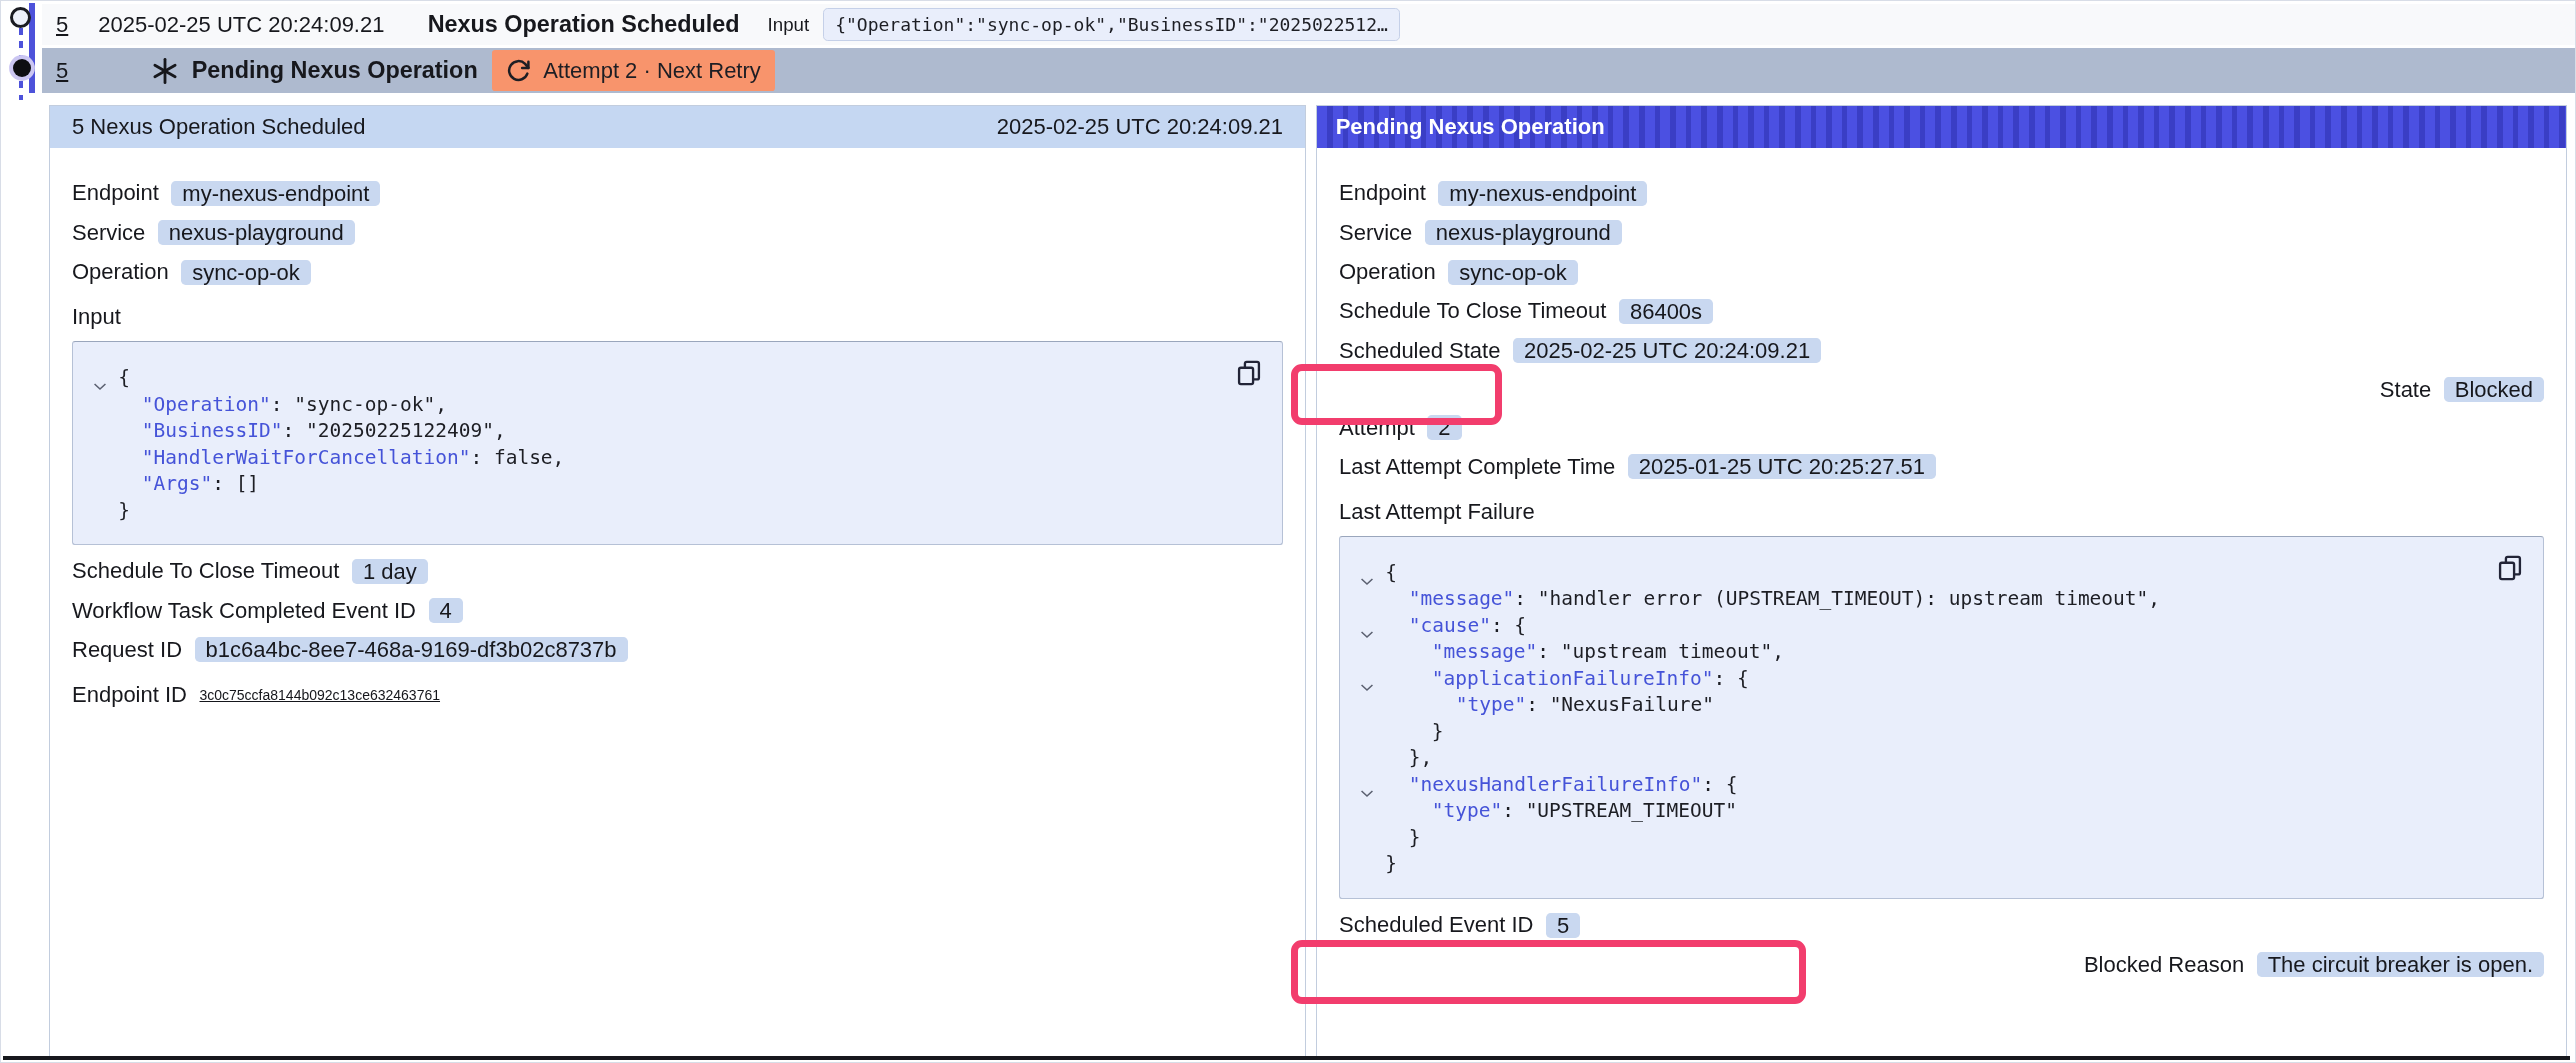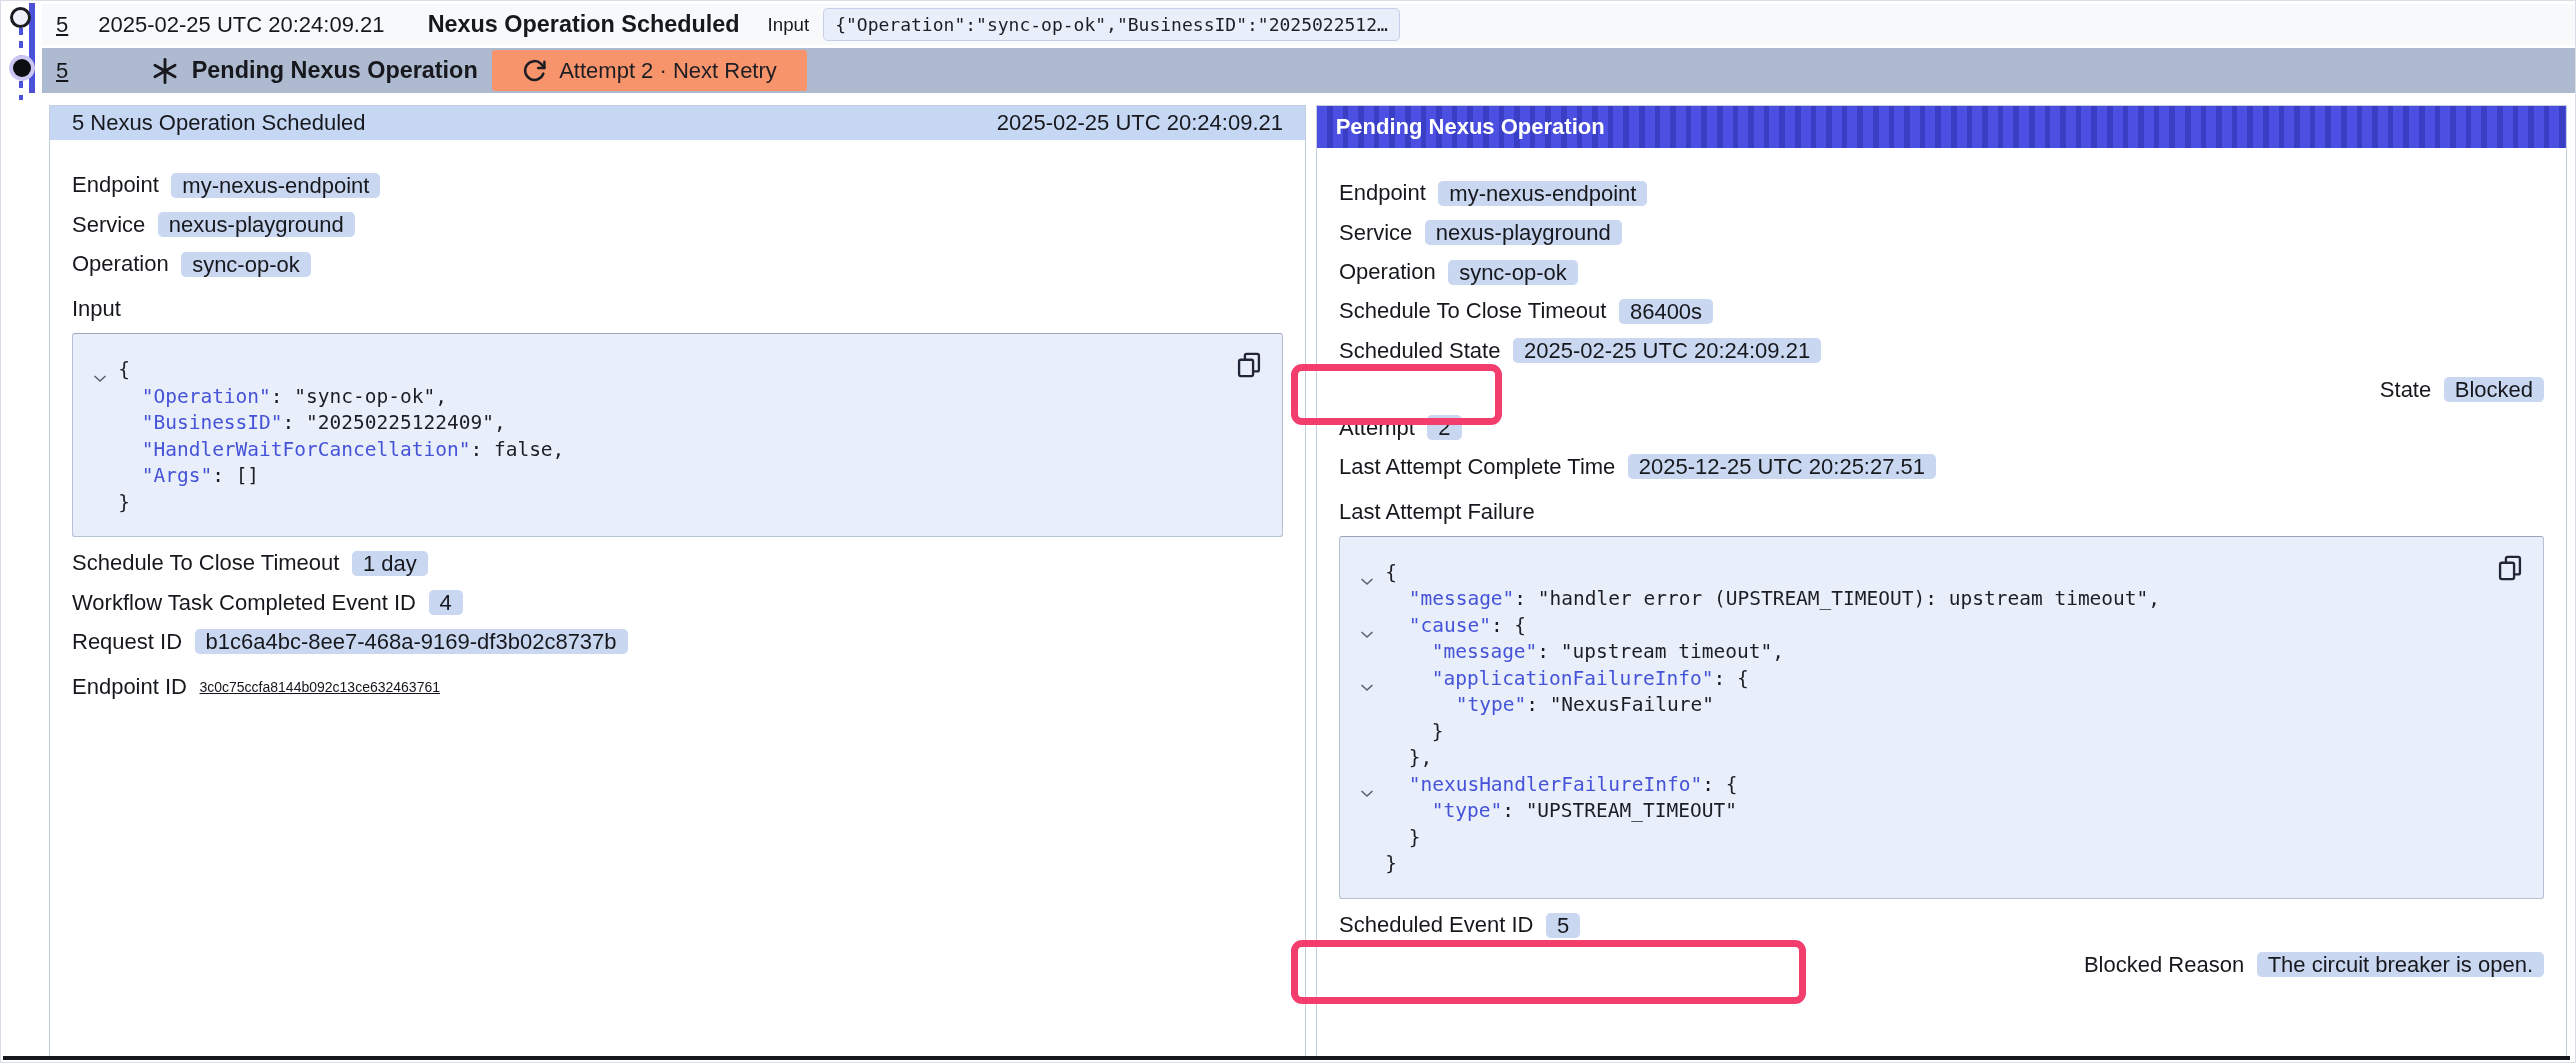--- a/index.html
+++ b/index.html
@@ -29,27 +29,27 @@
   .hrow2 { top: 47px; height: 45px; background: #aebacf; }
   .evt-num { margin-left: 14px; font-size: 22px; text-decoration: underline; color: #15161b; }
   .r1-ts { margin-left: 30px; width: 306px; font-size: 22px; }
   .r1-title { margin-left: 23.4px; font-size: 23.4px; font-weight: 700; }
   .r1-input-label { margin-left: 28px; font-size: 18.7px; }
   .r1-input-chip { margin-left: 14px; font-family: "DejaVu Sans Mono", monospace; font-size: 18px;
                    background: #e9eefb; border: 1.6px solid #c5d0e8; border-radius: 4.7px; padding: 4.7px 11px; color: #1d1e24; }
   .r2-asterisk { margin-left: 83px; width: 28px; height: 28px; display: inline-flex; }
   .r2-title { margin-left: 12.5px; font-size: 23.4px; font-weight: 700; }
   .retry-badge { margin-left: 14px; height: 41px; display: inline-flex; align-items: center; gap: 12.5px;
-                 background: #f8946c; border-radius: 3.1px; padding: 0 30px; font-size: 22px; font-weight: 500; color: #1d1e24; }
+                 background: #f8946c; border-radius: 3.1px; padding: 0 14px; font-size: 22px; font-weight: 500; color: #1d1e24; }
 
   
   .panel { position: absolute; top: 104px; height: 952px; background: #fff; border: 1.6px solid #c2cdde; }
   .panel-left  { left: 48px;   width: 1257px; }
   .panel-right { left: 1315px; width: 1251px; }
-  .lp-header { height: 34px; background: #c5d7f2; display: flex; align-items: center; padding: 0 22px; font-size: 22px; }
+  .lp-header { height: 42px; background: #c5d7f2; display: flex; align-items: center; padding: 0 22px; font-size: 22px; }
   .lp-header .lp-title { flex: 1 1 auto; }
   .rp-header { height: 42px; color: #ffffff; font-size: 22px; font-weight: 600; line-height: 42px; padding: 0 18.7px;
                background: repeating-linear-gradient(90deg, #4b50e2 0 10px, #3a3ec5 10px 15.6px); }
   .panel-body { padding: 0 22px; margin-top: 34px; }
 
   .field { display: flex; align-items: center; margin-top: 13.3px; }
   .field .lbl { font-size: 22px; margin-right: 12.5px; white-space: nowrap; }
   .chip { display: inline-block; background: #c9d8f0; border-radius: 4.7px; padding: 0 11px;
           font-size: 22px; line-height: 25px; white-space: nowrap; }
   .fields-block { margin-top: -1.6px; }
@@ -206,21 +206,21 @@
         <span class="chip">Blocked</span>
       </div>
 
       <div class="fields-block">
           <div class="field">
             <span class="lbl">Attempt</span>
             <span class="chip">2</span>
           </div>
           <div class="field">
             <span class="lbl">Last Attempt Complete Time</span>
-            <span class="chip">2025-12-25 UTC 20:25:27.51</span>
+            <span class="chip">2025-01-25 UTC 20:25:27.51</span>
           </div>
         </div>
 
       <div class="section-label">Last Attempt Failure</div>
       <div class="codeblock">
         <span class="copy-btn">
           <svg width="28" height="28" viewBox="0 0 24 24">
             <rect x="8.5" y="2.5" width="12" height="15" rx="1.5" fill="none" stroke="#222437" stroke-width="2"></rect>
             <rect x="3.5" y="7.5" width="12" height="14" rx="1.5" fill="#e9eefb" stroke="#222437" stroke-width="2"></rect>
           </svg>

